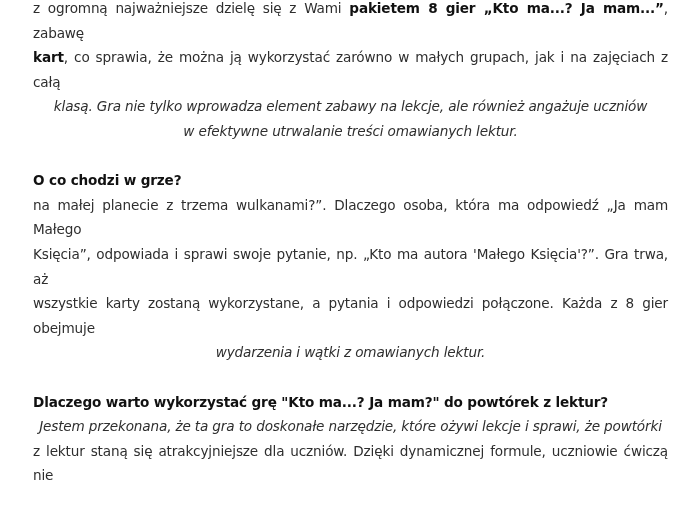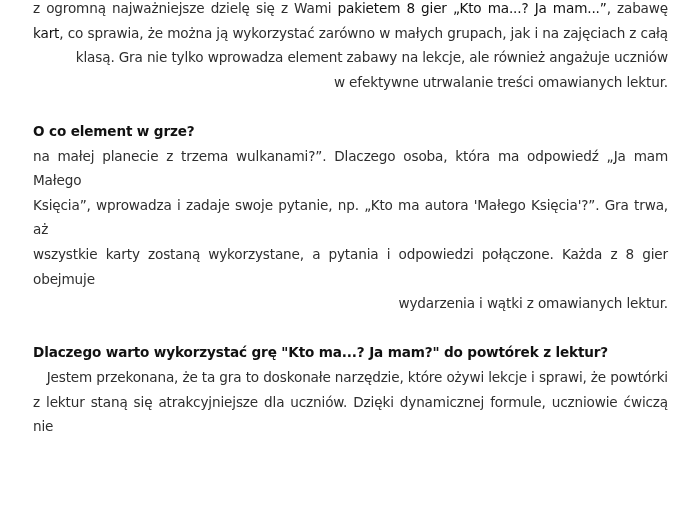--- a/index.html
+++ b/index.html
@@ -30,53 +30,54 @@
     }
     .gap {
       height: 24.6px;
     }
     .heading {
       font-weight: bold;
       color: #111111;
       text-align: left;
     }
     b, .b {
-      font-weight: normal;
+      font-weight: bold;
       color: #111111;
     }
     .justify-line {
       display: block;
       text-align: justify;
       text-align-last: justify;
       white-space: normal;
     }
     .left-line {
       display: block;
-      text-align: right;
+      text-align: center;
       white-space: nowrap;
+      font-style: italic;
     }
   </style>
 </head>
 <body>
 
 <div class="page">
 
   <p>
     <span class="justify-line"><span>z  ogromną najważniejsze dzielę się z Wami </span><span class="b">pakietem 8 gier „Kto ma...? Ja mam...”</span><span>, zabawę</span></span>
     <span class="justify-line"><span class="b">kart</span><span>, co sprawia, że można ją wykorzystać zarówno w małych grupach, jak i na zajęciach z całą</span></span>
     <span class="left-line"><span>klasą. Gra nie tylko wprowadza element zabawy na lekcje, ale również angażuje uczniów</span></span>
     <span class="left-line"><span>w efektywne utrwalanie treści omawianych lektur.</span></span>
   </p>
 
   <div class="gap"></div>
 
-  <p class="heading">O co element w grze?</p>
+  <p class="heading">O co chodzi w grze?</p>
   <p>
     <span class="justify-line">na małej planecie z trzema wulkanami?”. Dlaczego osoba, która ma odpowiedź „Ja mam Małego</span>
-    <span class="justify-line">Księcia”, wprowadza i zadaje swoje pytanie, np. „Kto ma autora 'Małego Księcia'?”. Gra trwa, aż</span>
+    <span class="justify-line">Księcia”, odpowiada i sprawi swoje pytanie, np. „Kto ma autora 'Małego Księcia'?”. Gra trwa, aż</span>
     <span class="justify-line">wszystkie karty zostaną wykorzystane, a pytania i odpowiedzi połączone. Każda z 8 gier obejmuje</span>
     <span class="left-line">wydarzenia i wątki z omawianych lektur.</span>
   </p>
 
   <div class="gap"></div>
 
   <p class="heading">Dlaczego warto wykorzystać grę "Kto ma...? Ja mam?" do powtórek z lektur?</p>
   <p>
     <span class="left-line">Jestem przekonana, że ta gra to doskonałe narzędzie, które ożywi lekcje i sprawi, że powtórki</span>
     <span class="justify-line">z lektur staną się atrakcyjniejsze dla uczniów. Dzięki dynamicznej formule, uczniowie ćwiczą nie</span>

